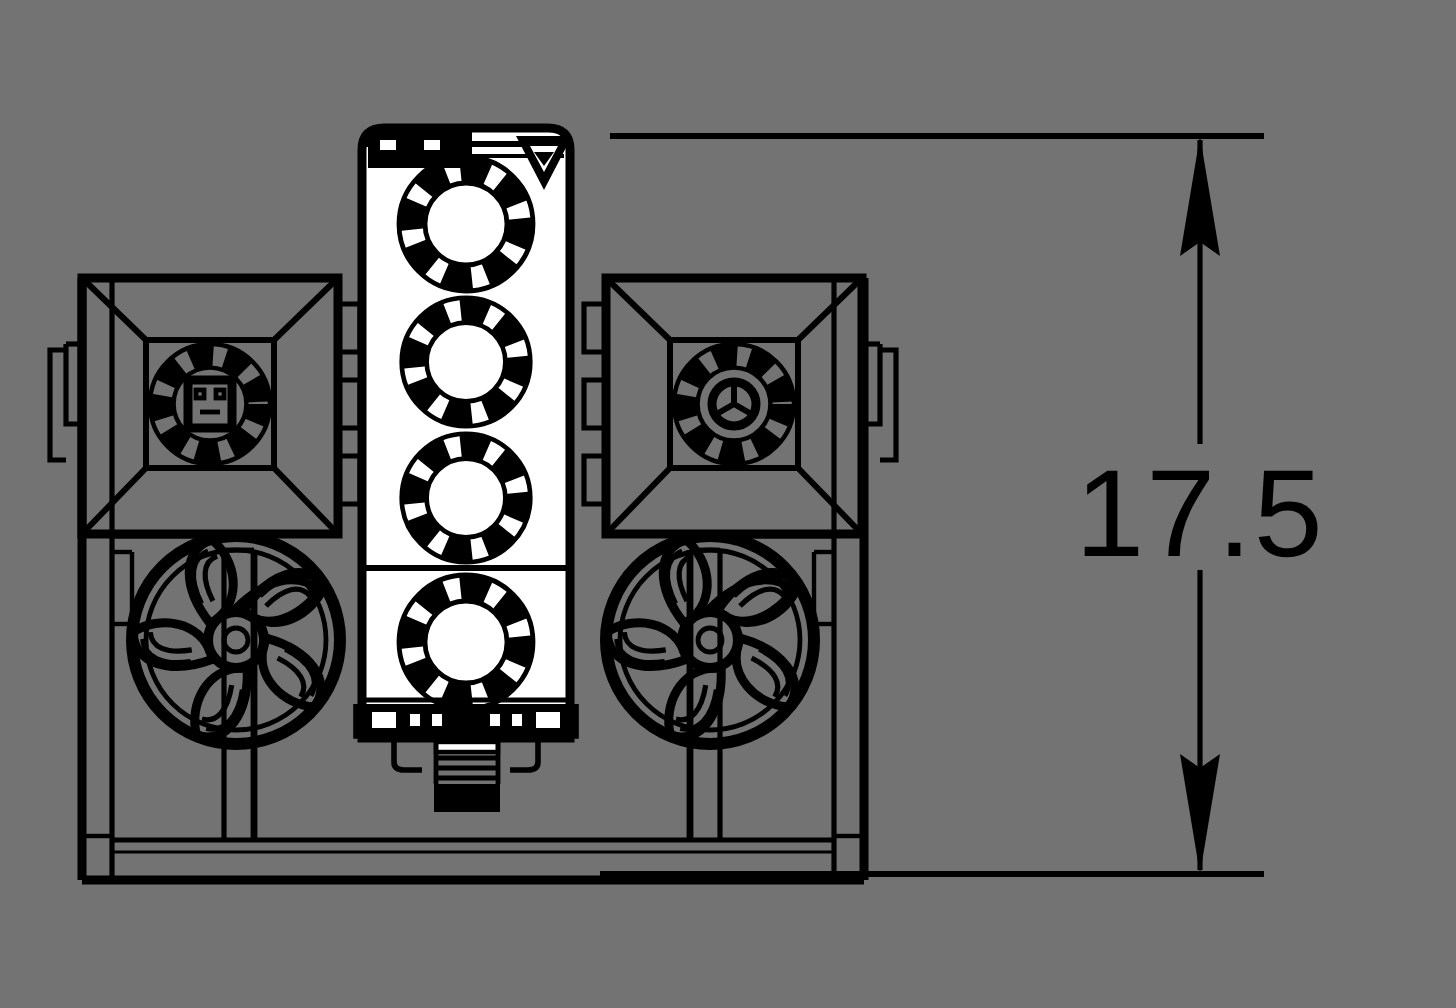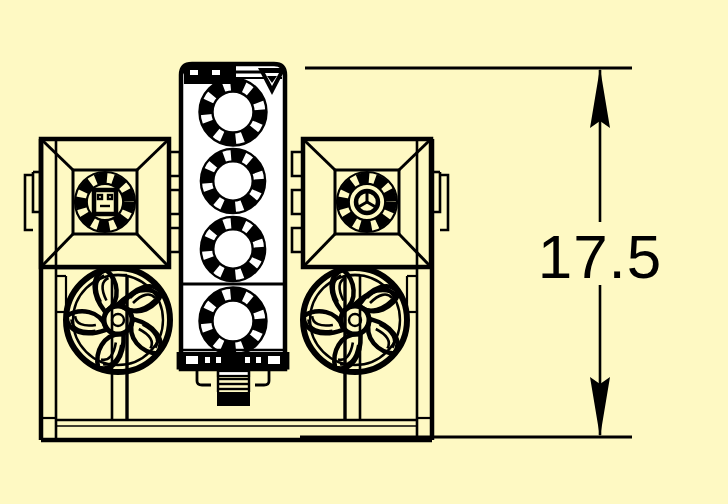--- a/index.html
+++ b/index.html
@@ -10,21 +10,21 @@
   body {
     width: 728px;
     height: 504px;
     overflow: hidden;
     font-family: "Liberation Sans", sans-serif;
   }
   #stage {
     position: relative;
     width: 728px;
     height: 504px;
-    background: #fef9c3;
+    background: #737373;
   }
   #drawing {
     position: absolute;
     left: 0;
     top: 0;
     width: 728px;
     height: 504px;
     display: block;
   }
   .dim-text {

